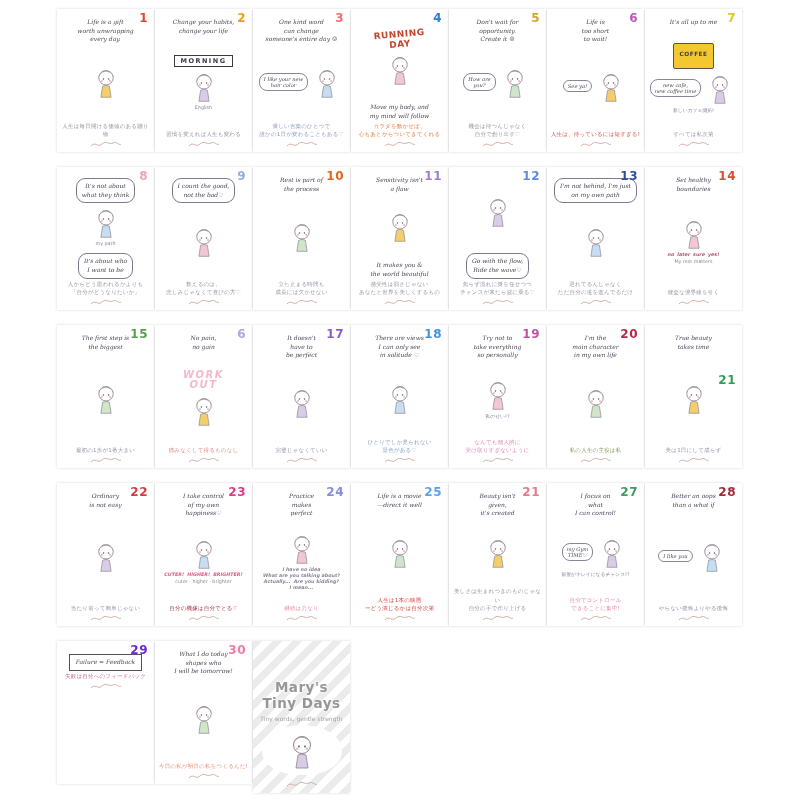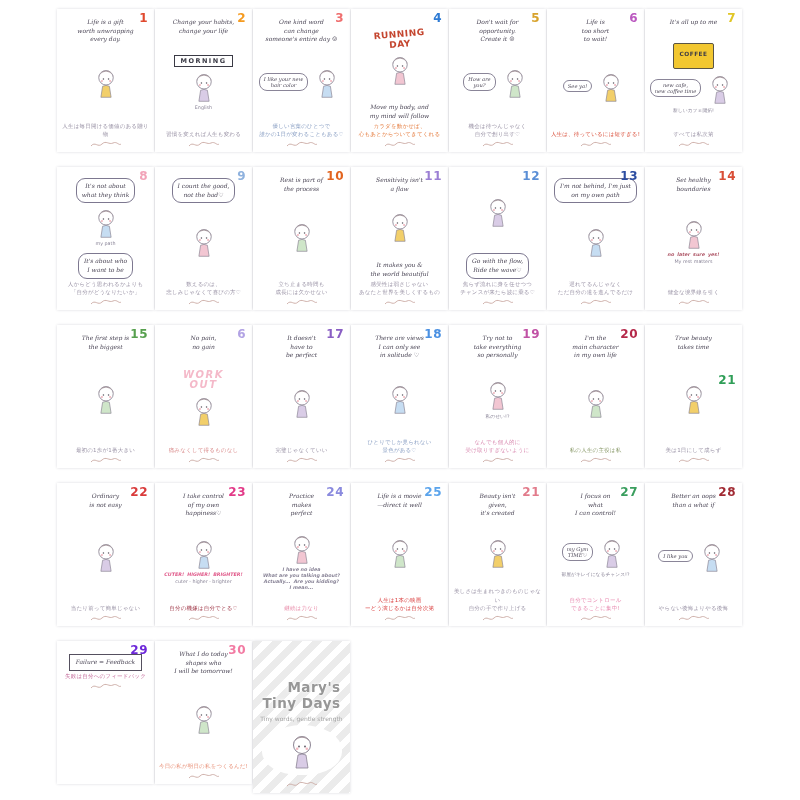--- a/index.html
+++ b/index.html
@@ -32,21 +32,21 @@
   .accent.script{font-family:"DejaVu Serif",serif;font-style:italic;font-weight:bold;
     font-size:8.5px;}
   .chips{display:flex;flex-wrap:wrap;gap:1px 3px;justify-content:center;max-width:88px;}
   .chip{font-size:4.8px;font-style:italic;font-weight:bold;}
   .note{font-size:4.8px;color:#8a8598;text-align:center;max-width:88px;}
   .jp{font-size:5.5px;line-height:1.5;text-align:center;white-space:pre-line;
     letter-spacing:.2px;margin-top:1px;}
   .sig{height:9px;margin-top:2px;flex:0 0 auto;}
   .title-card{height:152px;background:repeating-linear-gradient(135deg,#ebebeb 0 7px,#ffffff 7px 14px);
     justify-content:center;gap:3px;}
-  .tc-title{font-size:13.5px;font-weight:bold;color:#979797;text-align:right;line-height:1.15;
+  .tc-title{font-size:13.5px;font-weight:bold;color:#979797;text-align:center;line-height:1.15;
     letter-spacing:.5px;white-space:pre-line;text-shadow:0 0 2px #fff,0 0 4px #fff;margin-top:32px;}
   .tc-sub{font-size:6px;color:#a2a2a2;text-align:center;text-shadow:0 0 2px #fff;}
   .tc-blob{background:#fff;border-radius:50% 50% 46% 46%;width:80px;height:50px;display:flex;
     align-items:center;justify-content:center;}
 </style>
 </head>
 <body>
 
 <div class="grid">
 

